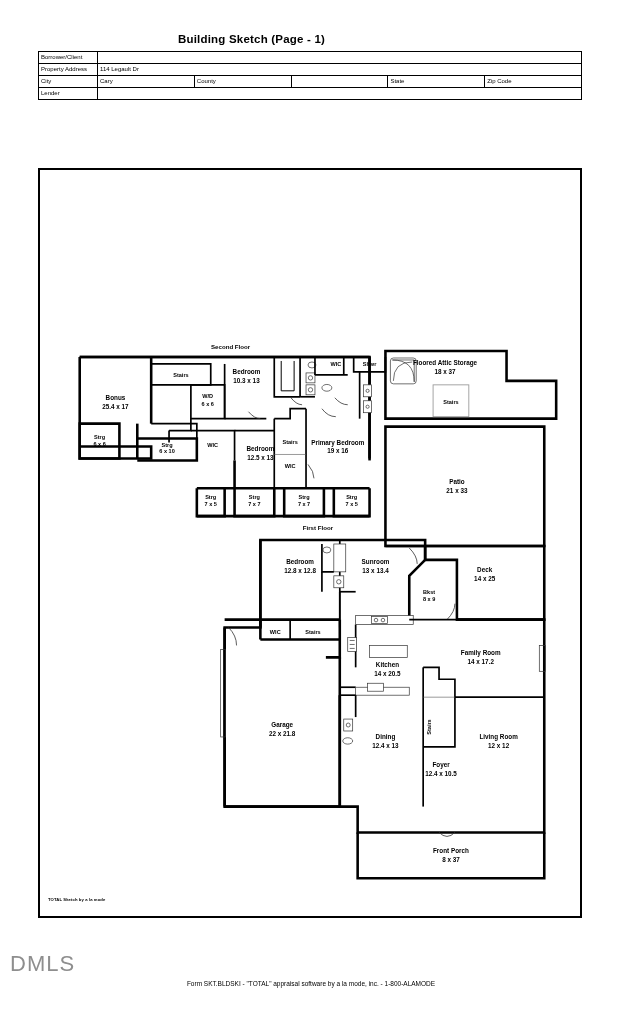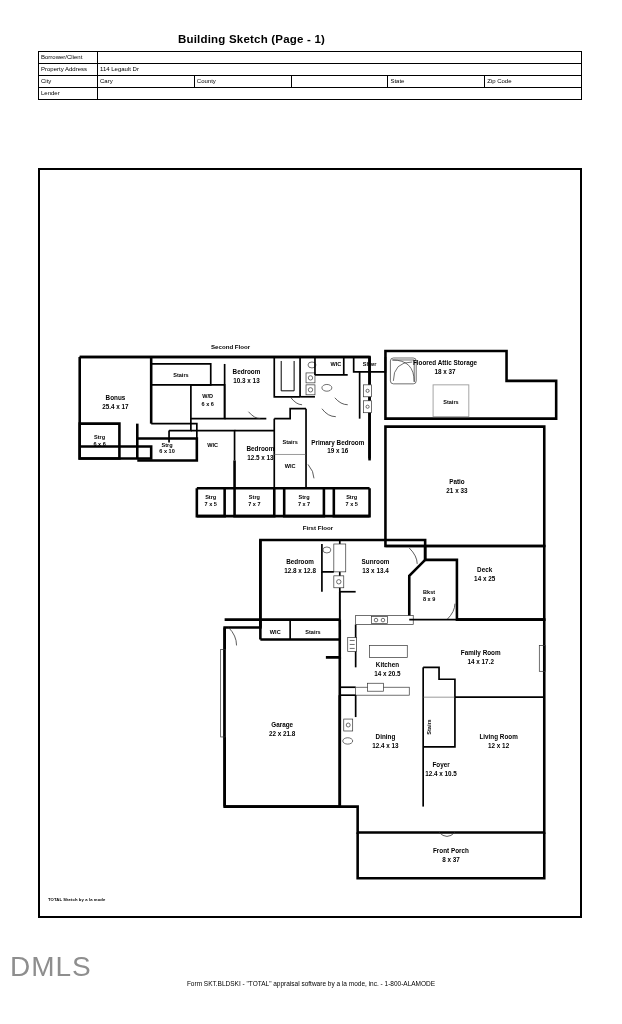--- a/index.html
+++ b/index.html
@@ -90,21 +90,21 @@
     left: 0;
     top: 980px;
     width: 622px;
     text-align: center;
     font-size: 6.5px;
   }
   .brand-logo {
     position: absolute;
     left: 10px;
     top: 953px;
-    font-size: 28px;
+    font-size: 22px;
     letter-spacing: 1px;
     color: #8e8e8e;
     font-family: "Liberation Sans", sans-serif;
     font-weight: 300;
     line-height: 1;
   }
 
   
   .wall-outer { fill: none; stroke: #000000; stroke-width: 2.6; stroke-linejoin: miter; }
   .wall-mid   { fill: none; stroke: #000000; stroke-width: 1.7; stroke-linejoin: miter; }

